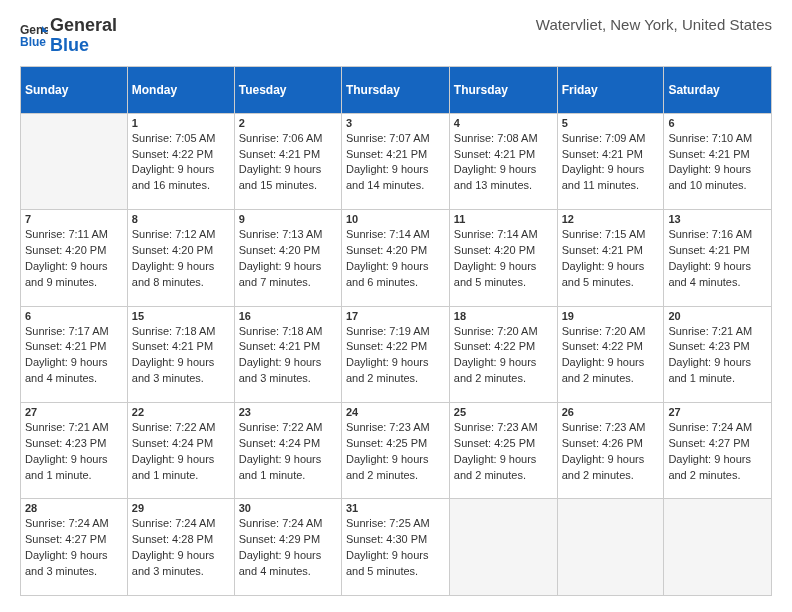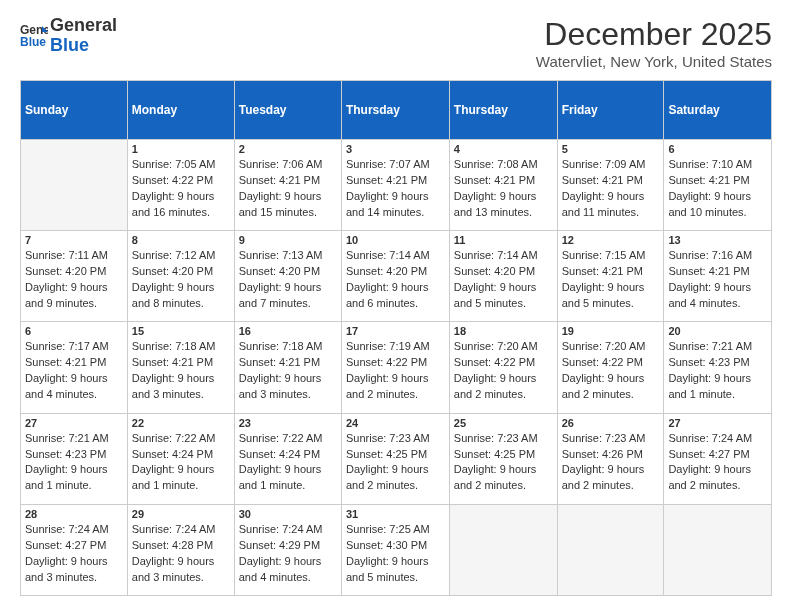--- a/index.html
+++ b/index.html
@@ -57,21 +57,21 @@
     .calendar {
       width: 100%;
       border-collapse: collapse;
       flex: 1;
     }
     .calendar thead tr th {
       background: #1565C0;
       color: #fff;
       font-size: 12px;
       font-weight: bold;
-      padding: 22px 4px;
+      padding: 16px 4px;
       text-align: left;
       border: 1px solid #ccc;
     }
     .calendar tbody tr td {
       vertical-align: top;
       border: 1px solid #ccc;
       padding: 3px 4px;
       width: 113px;
       min-height: 75px;
       font-size: 9.5px;
@@ -102,21 +102,20 @@
         <text x="0" y="12" font-size="12" font-weight="bold" fill="#333">General</text>
         <text x="0" y="24" font-size="12" font-weight="bold" fill="#1565C0">Blue</text>
         <polygon points="22,4 28,10 22,10" fill="#1565C0"></polygon>
       </svg>
       <div class="logo-text">
         <div>General</div>
         <div><span>Blue</span></div>
       </div>
     </div>
     <div class="title-area">
-      <h1>December 2025</h1>
       <h2>Watervliet, New York, United States</h2>
     </div>
   </div>
 
   <table class="calendar">
     <thead>
       <tr id="header-row">
           <th>Sunday</th>
           <th>Monday</th>
           <th>Tuesday</th>

